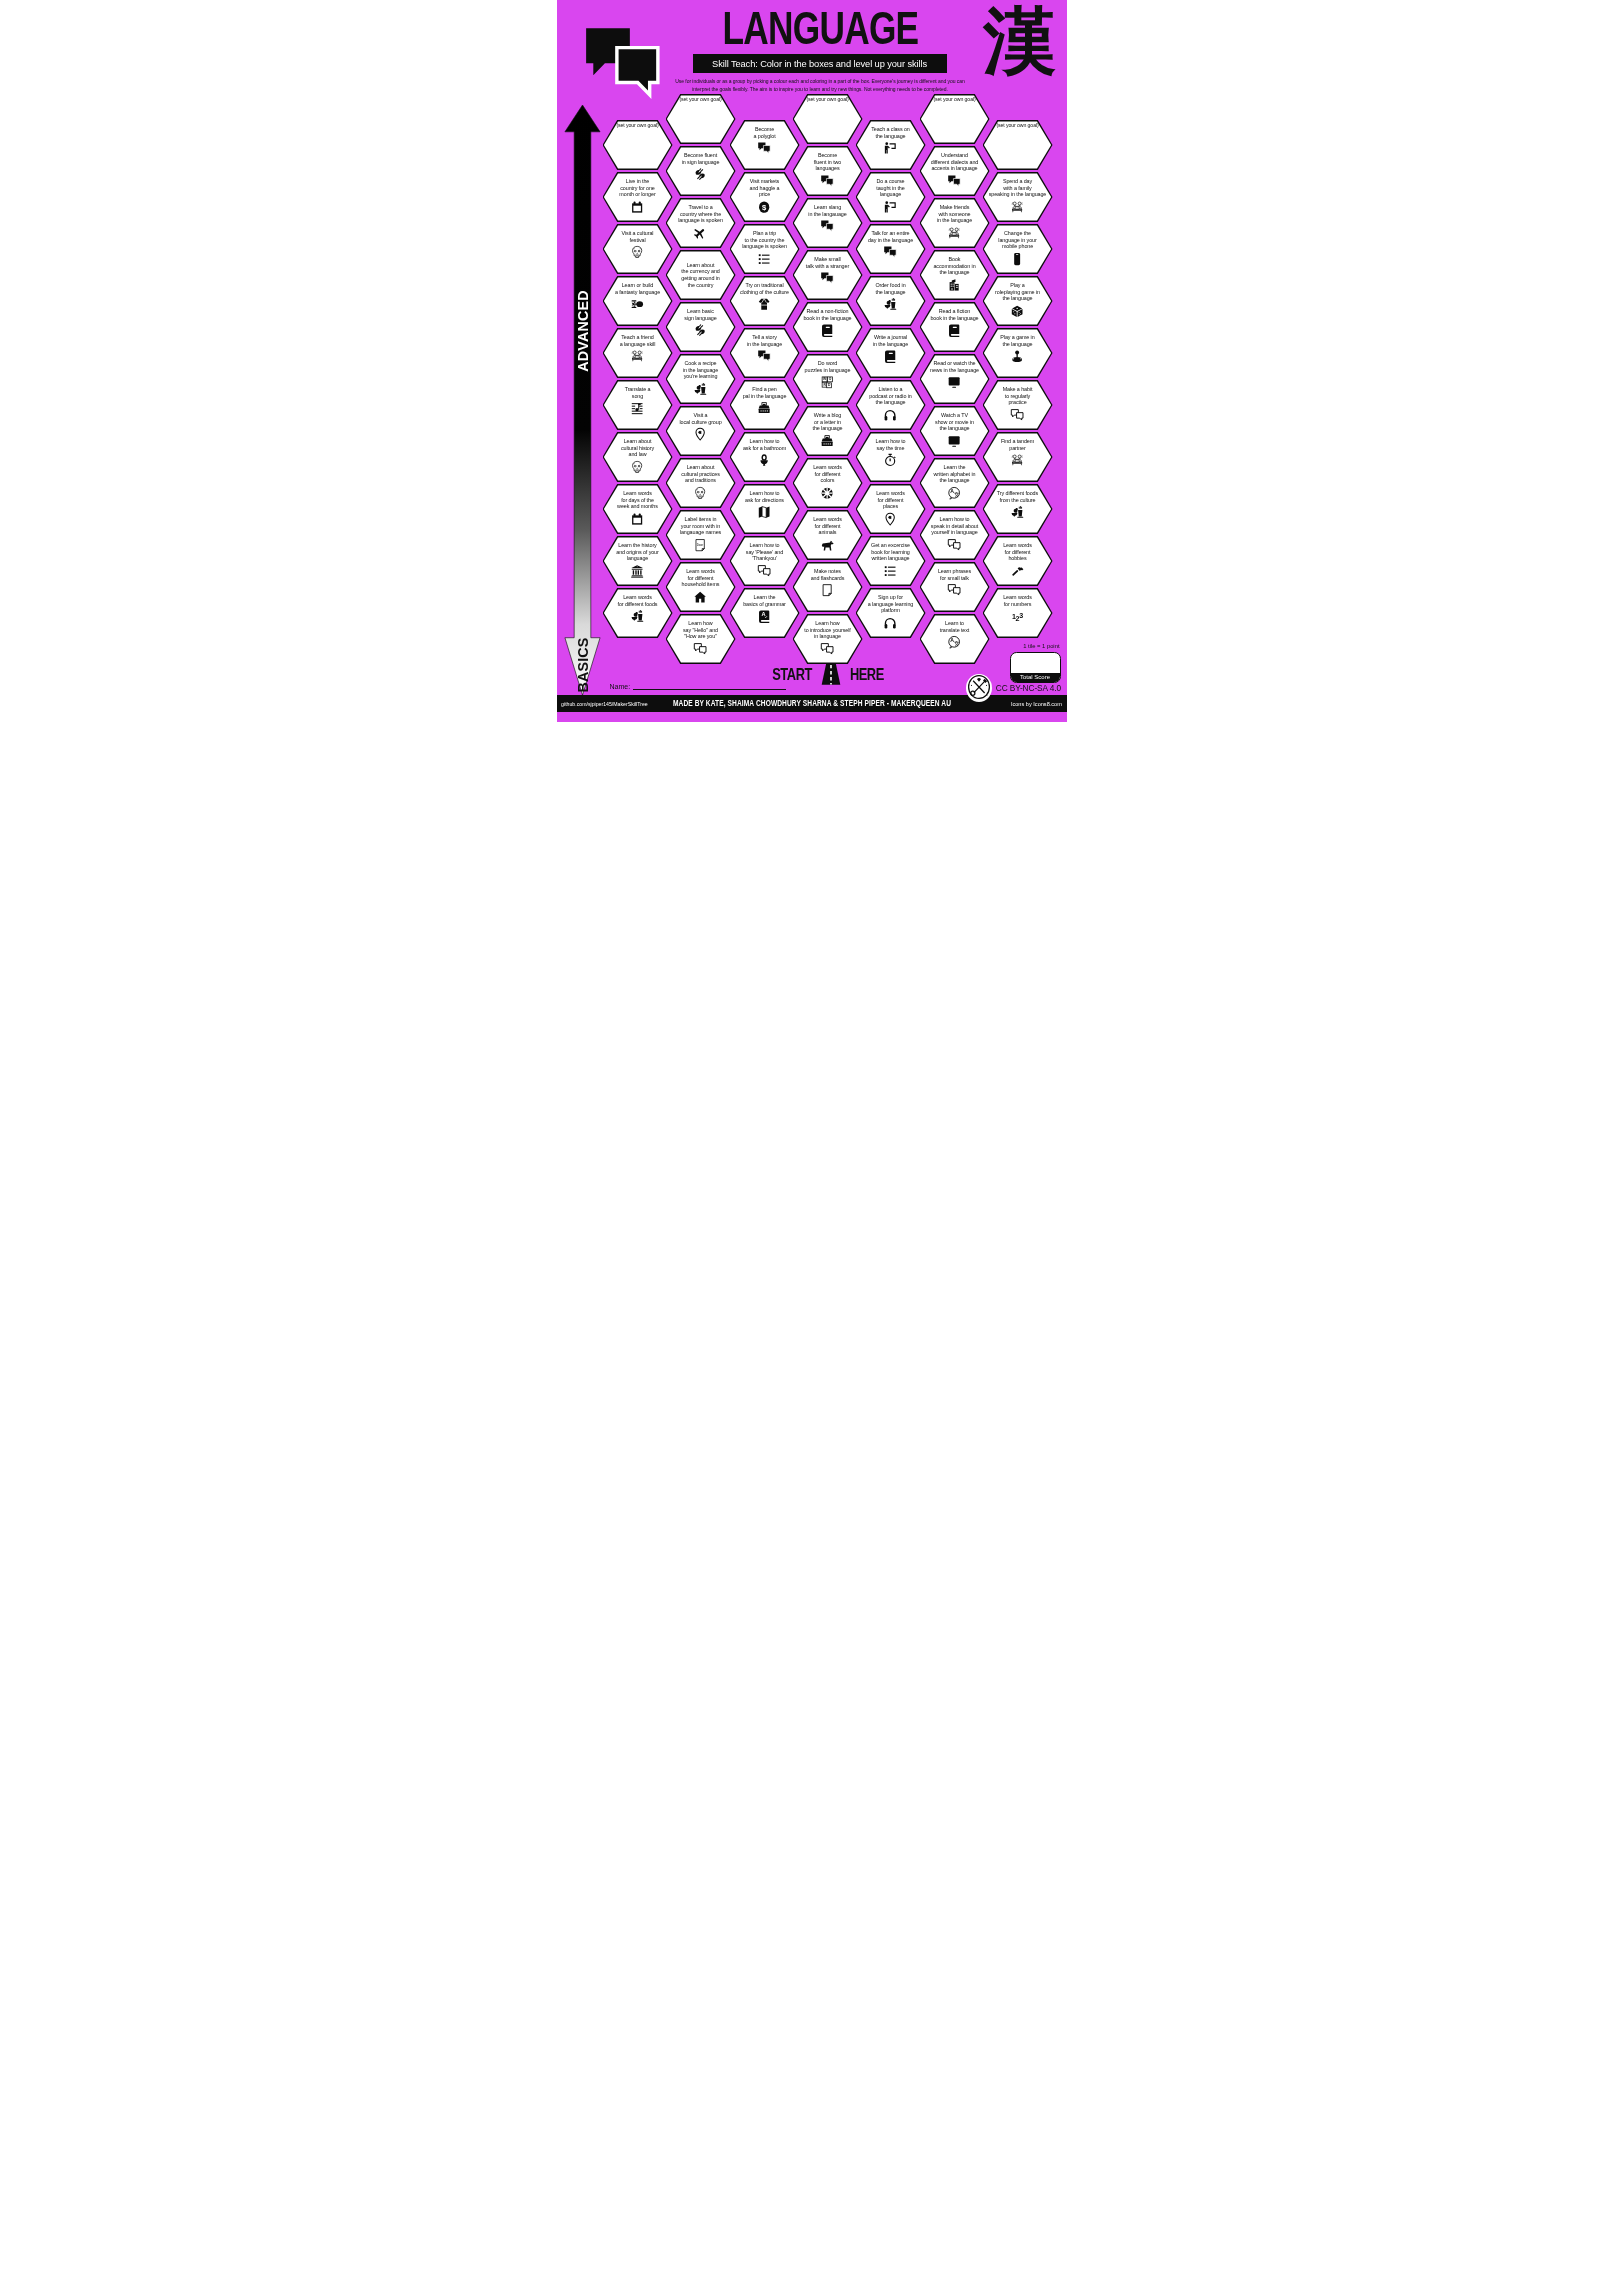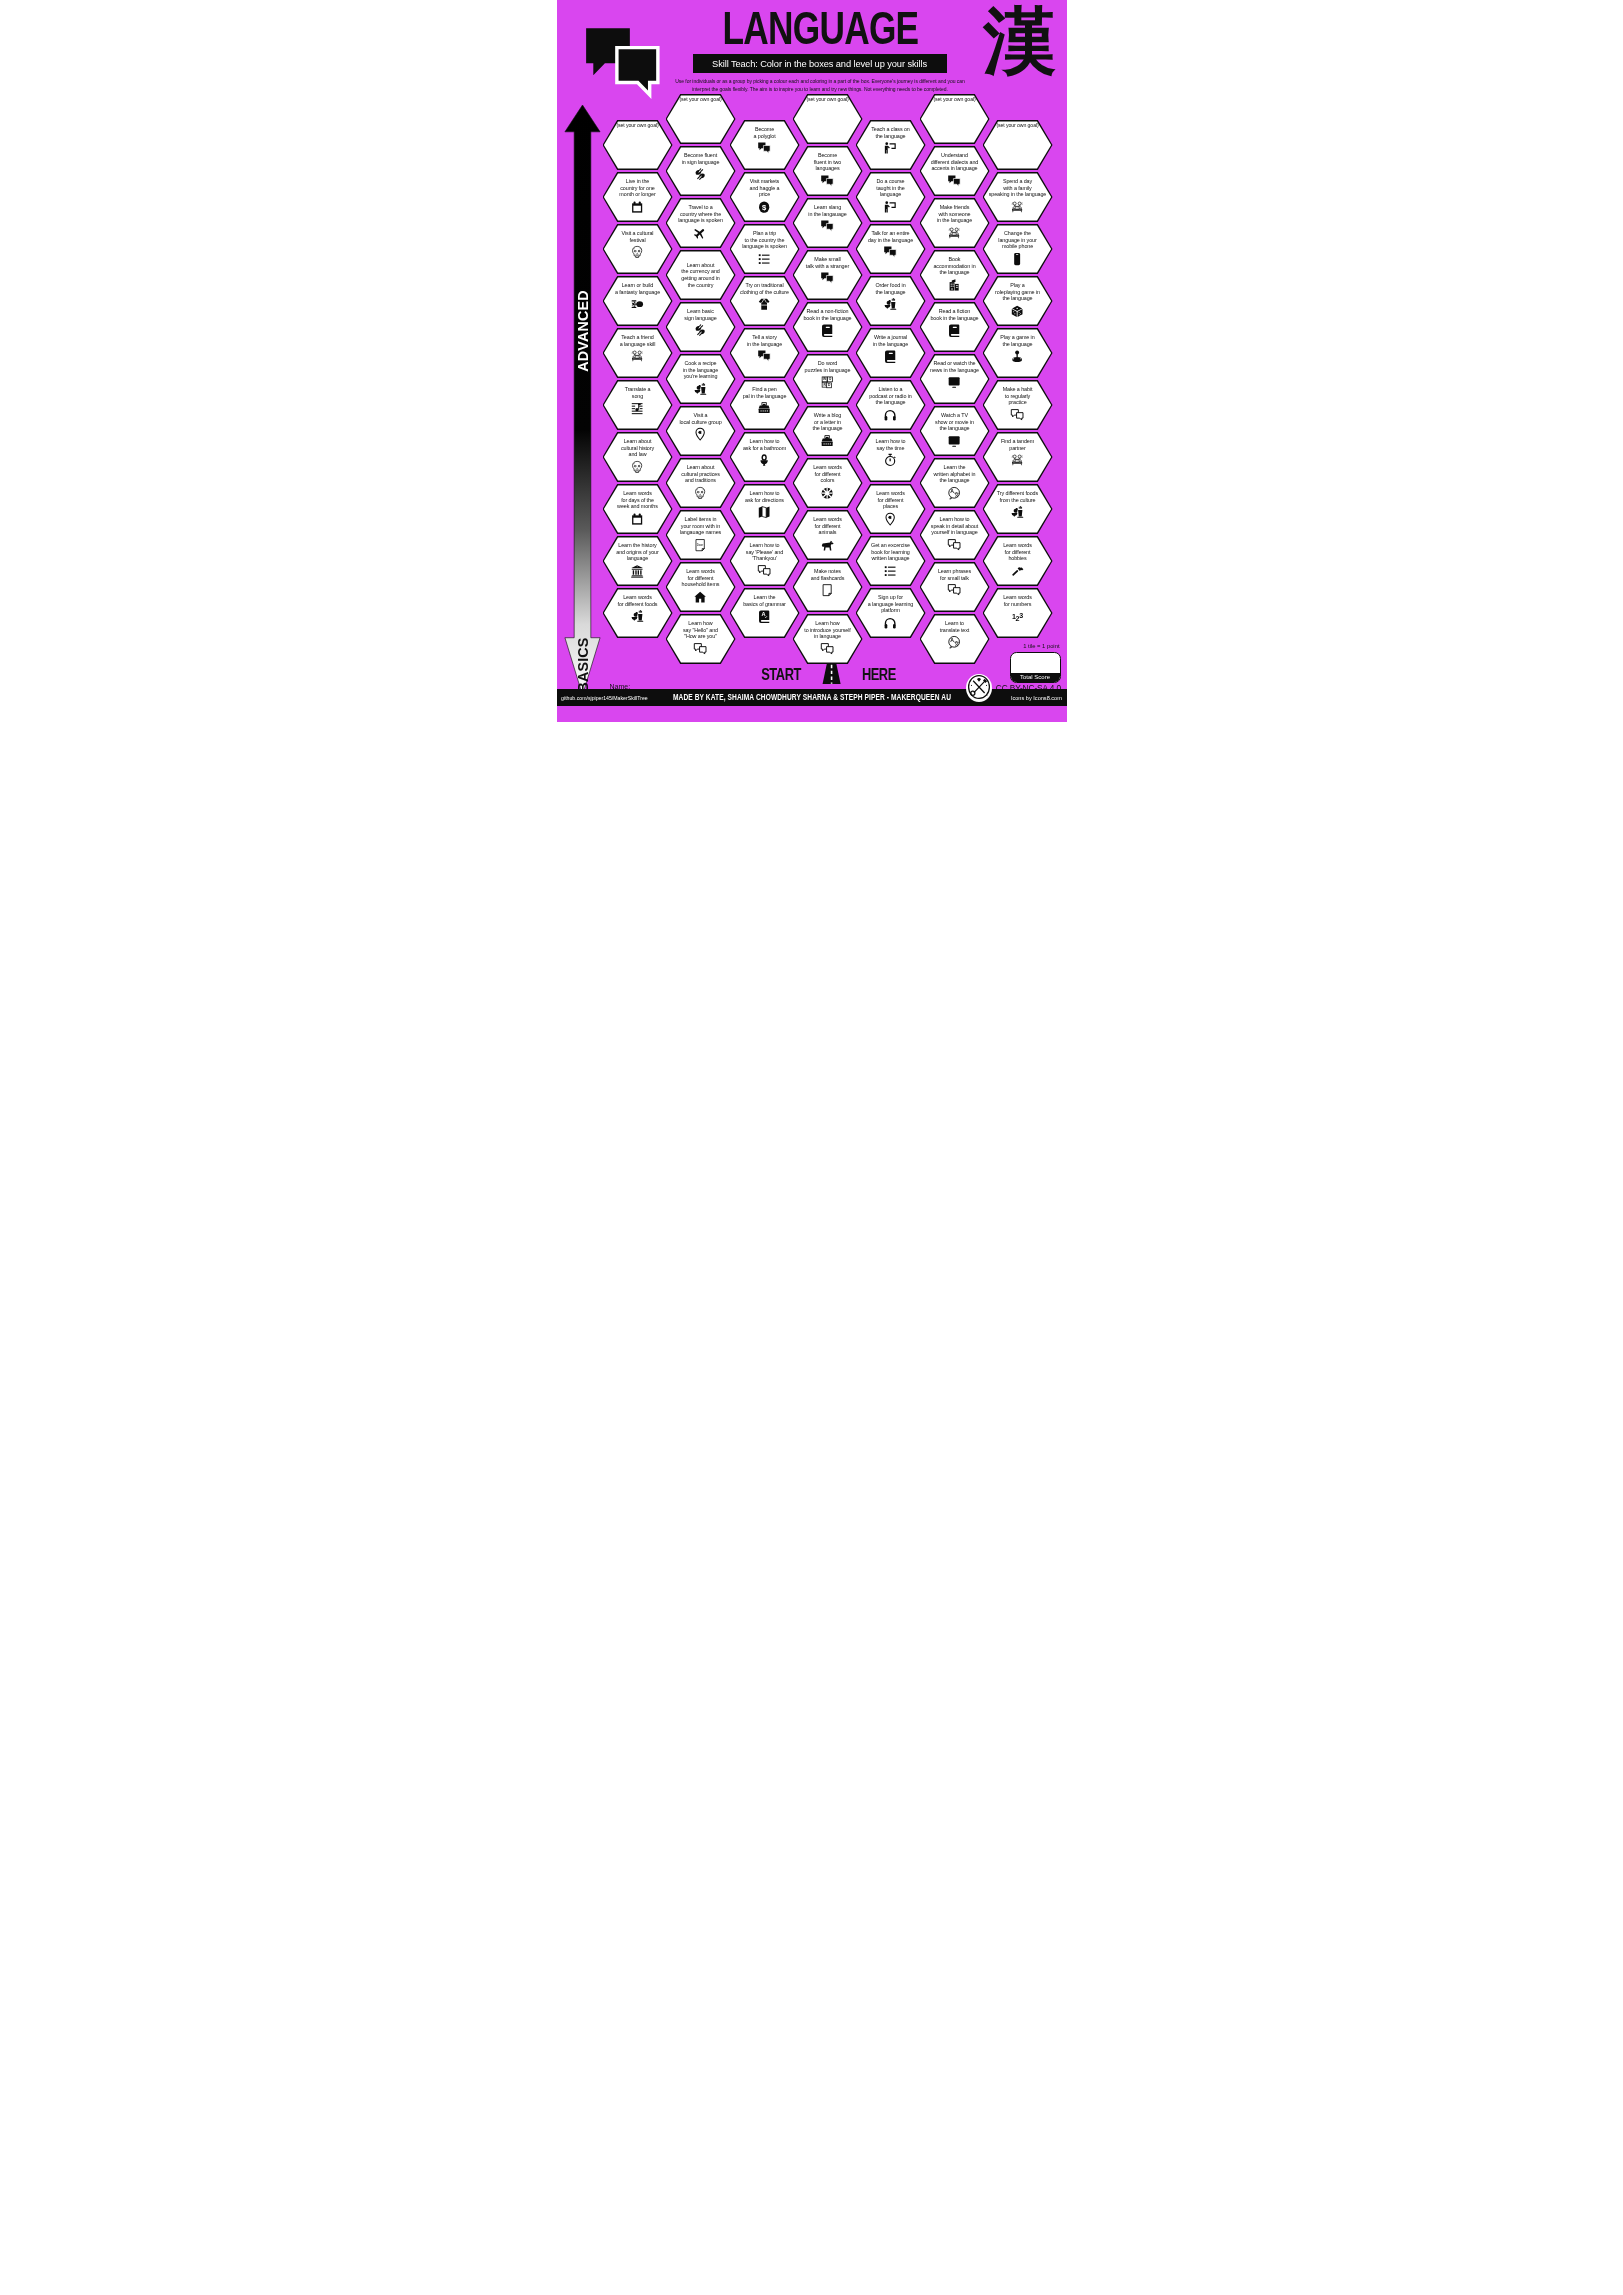--- a/index.html
+++ b/index.html
@@ -25,39 +25,39 @@
   .hex-border{position:absolute;inset:0;background:#0d0d0d;clip-path:polygon(21% 0%,79% 0%,100% 50%,79% 100%,21% 100%,0% 50%);}
   .hex-fill{position:absolute;inset:1.4px;background:#fff;clip-path:polygon(21% 0%,79% 0%,100% 50%,79% 100%,21% 100%,0% 50%);}
   .hex-content{position:absolute;inset:0;display:flex;flex-direction:column;align-items:center;justify-content:flex-start;padding-top:6px;box-sizing:border-box;}
   .hex-content.center{justify-content:center;padding-top:0;}
   .hex-label{width:84%;text-align:center;font-size:5.4px;line-height:1.24;letter-spacing:-0.1px;white-space:pre-line;}
   .hex-icon{margin-top:1.4px;width:14.3px;height:14.3px;display:flex;align-items:center;justify-content:center;}
   .hex-icon svg{width:100%;height:100%;}
   .goal-label{position:absolute;top:2.3px;left:0;right:0;text-align:center;font-size:5.2px;letter-spacing:-0.1px;}
 
   
-  #start-row{position:absolute;left:202px;top:661px;width:139px;display:flex;align-items:center;justify-content:center;gap:16px;}
+  #start-row{position:absolute;left:202px;top:661px;width:139px;display:flex;align-items:center;justify-content:center;gap:4px;}
   #start-row .bigword{font-size:14.3px;font-weight:bold;letter-spacing:-0.5px;transform:scale(.9,1.15);}
   #road-icon{width:26px;height:26px;}
 
   
   #name-row{position:absolute;left:53px;top:681px;display:flex;align-items:flex-end;}
   #name-label{font-size:7px;}
   #name-line{width:153px;border-bottom:0.9px solid #111;height:8.3px;margin-left:2.8px;}
 
   
   #tile-note{position:absolute;left:435px;top:643px;width:68px;text-align:right;font-size:5.8px;}
   #score-box{position:absolute;left:453px;top:652px;width:51px;height:31px;border:1.4px solid #0d0d0d;border-radius:6.5px;background:#fff;overflow:hidden;box-sizing:border-box;display:flex;flex-direction:column;justify-content:flex-end;}
   #score-band{background:#0d0d0d;color:#fff;text-align:center;font-size:6px;padding:1.4px 0 1.9px;}
 
   
   #cc-row{position:absolute;right:5.6px;top:674px;display:flex;align-items:center;gap:3.7px;}
   #cc-logo{width:26px;height:28px;background:#fff;border-radius:50%;position:relative;z-index:3;}
   #cc-text{font-size:8.3px;letter-spacing:-0.1px;}
-  #footer{position:absolute;left:0;right:0;bottom:16px;height:17px;background:#0d0d0d;color:#fff;display:flex;align-items:center;z-index:2;}
+  #footer{position:absolute;left:0;right:0;bottom:10px;height:17px;background:#0d0d0d;color:#fff;display:flex;align-items:center;z-index:2;}
   #footer-left{position:absolute;left:4.6px;font-size:5.2px;}
   #footer-center{position:absolute;left:0;right:0;text-align:center;font-size:7.2px;font-weight:bold;transform:scale(.92,1.18);letter-spacing:0.1px;}
   #footer-right{position:absolute;right:4.6px;font-size:5.6px;}
 </style>
 </head>
 <body>
 
 <div id="page">
 
   <div id="logo"><svg viewBox="0 0 24 24" fill="#0d0d0d">

